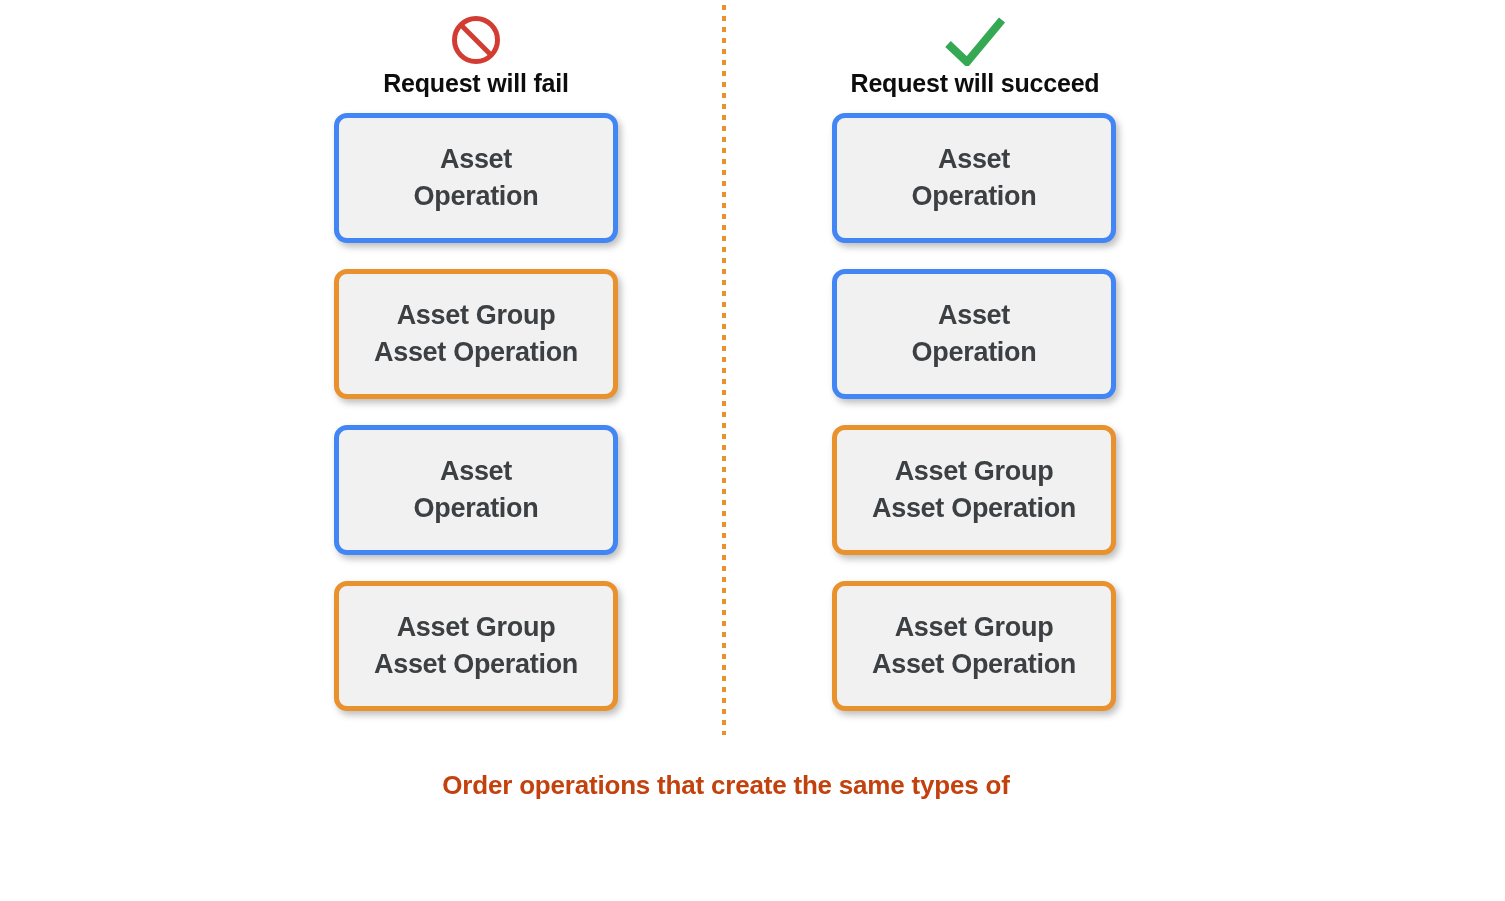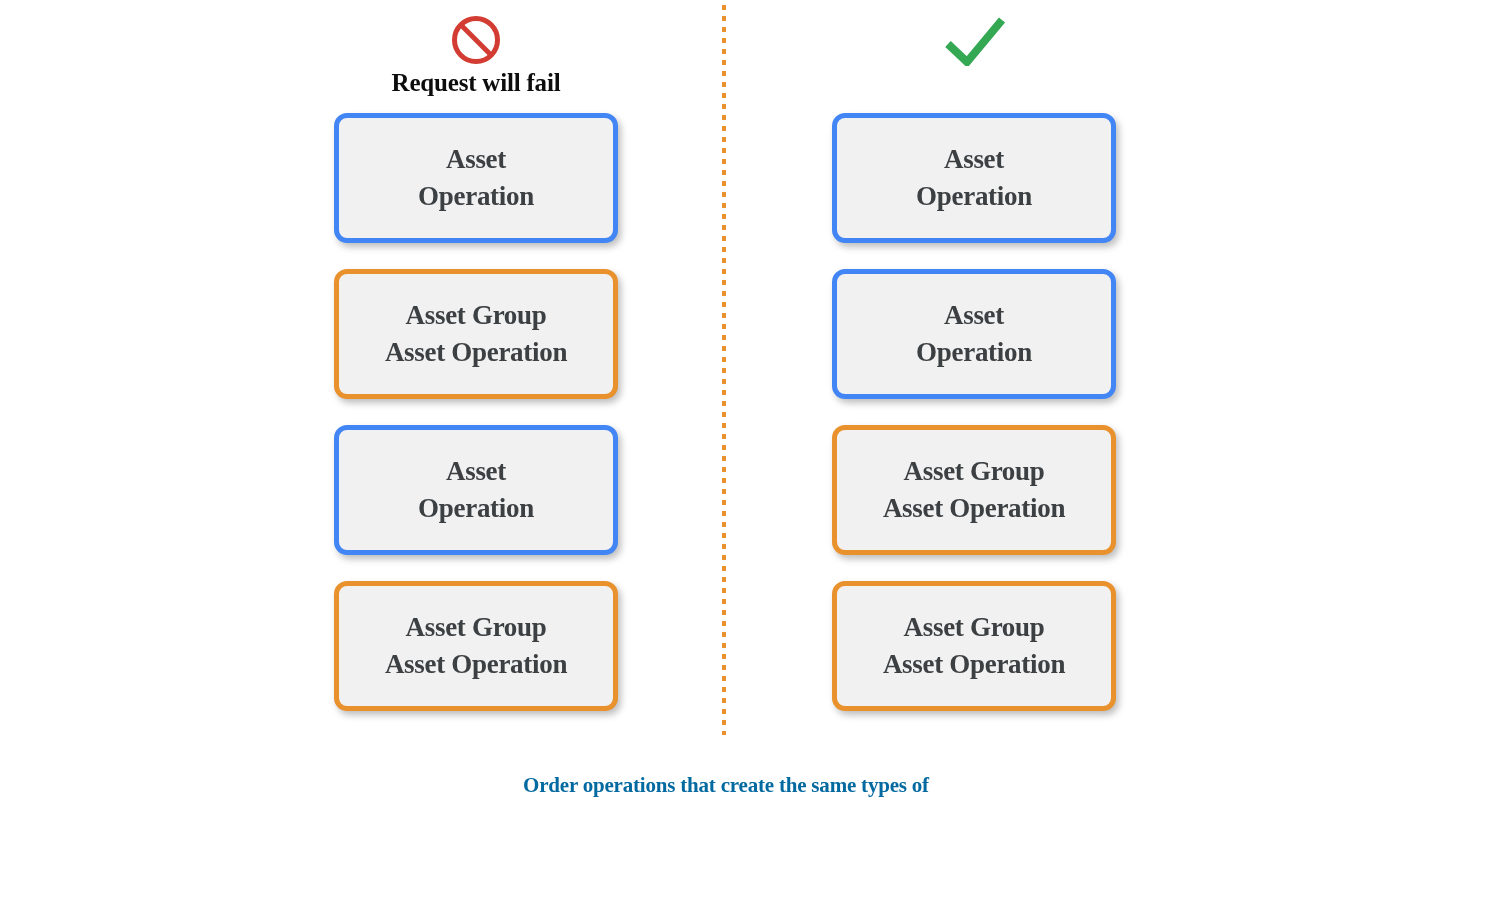--- a/index.html
+++ b/index.html
@@ -12,21 +12,20 @@
     height: 901px;
     position: relative;
     overflow: hidden;
     font-family: "Liberation Sans", sans-serif;
     -webkit-font-smoothing: antialiased;
   }
 
   .canvas {
     position: absolute;
     inset: 0;
-    font-family: Liberation Serif, serif;
   }
 
   
   .divider {
     position: absolute;
     left: 722px;
     top: 5px;
     width: 4px;
     height: 730px;
     background-image: linear-gradient(
@@ -100,24 +99,24 @@
     white-space: nowrap;
   }
 
   
   .caption {
     position: absolute;
     left: 276px;
     top: 766px;
     width: 900px;
     text-align: center;
-    font-size: 21px;
+    font-size: 26px;
     font-weight: bold;
     line-height: 38px;
-    color: #0369a1;
+    color: #c2410c;
     letter-spacing: -0.2px;
   }
   .caption div { white-space: nowrap; }
 </style>
 </head>
 <body>
 
 <div class="canvas">
 
   <div class="divider"></div>
@@ -131,20 +130,21 @@
     </div>
     <div class="head-label">Request will fail</div>
   </div>
 
   <div class="col-head right">
     <div class="head-icon">
       <svg width="66" height="52" viewBox="0 0 66 52" aria-hidden="true">
         <polyline points="6,30 25,48 60,6" fill="none" stroke="#34A853" stroke-width="8" stroke-linecap="butt" stroke-linejoin="miter"></polyline>
       </svg>
     </div>
+    <div class="head-label">Request will succeed</div>
   </div>
 
   <div class="col left">
 
     <div class="node blue">
       <div class="node-line">Asset</div>
       <div class="node-line">Operation</div>
     </div>
 
     <div class="node orange">

